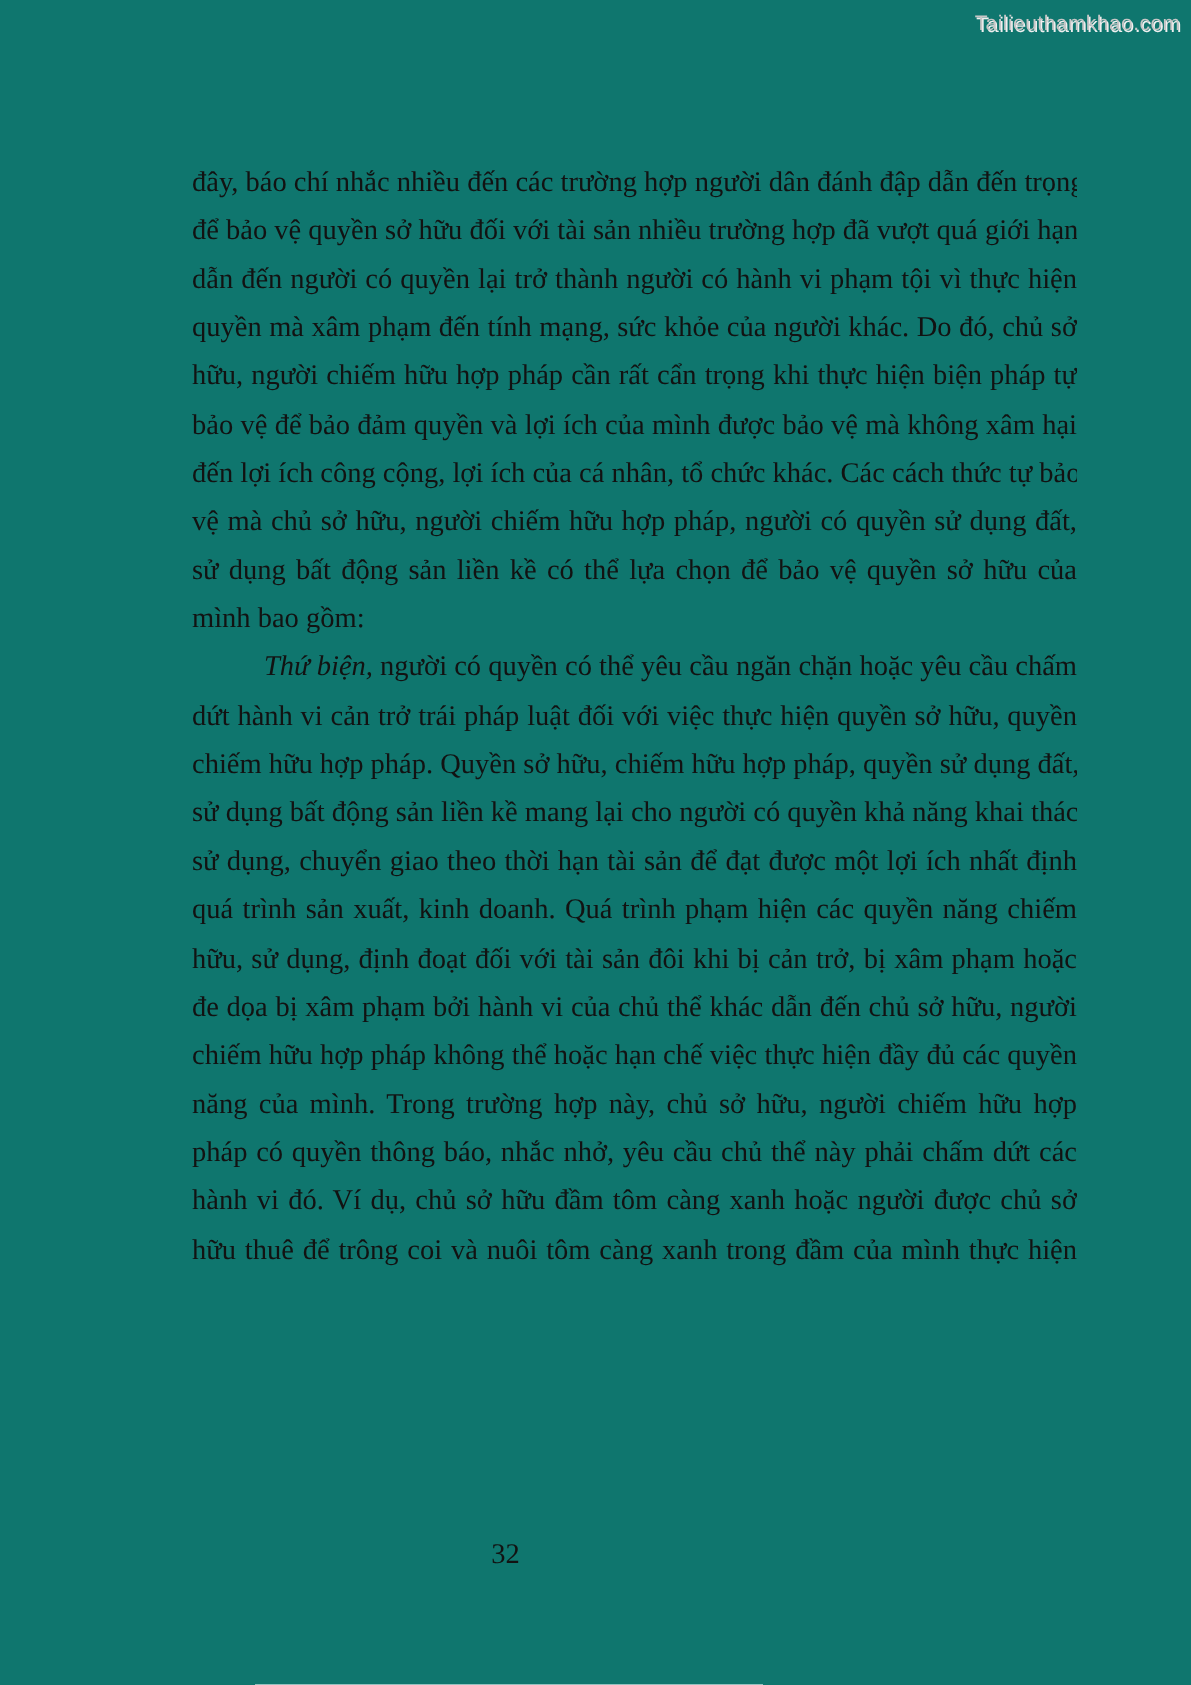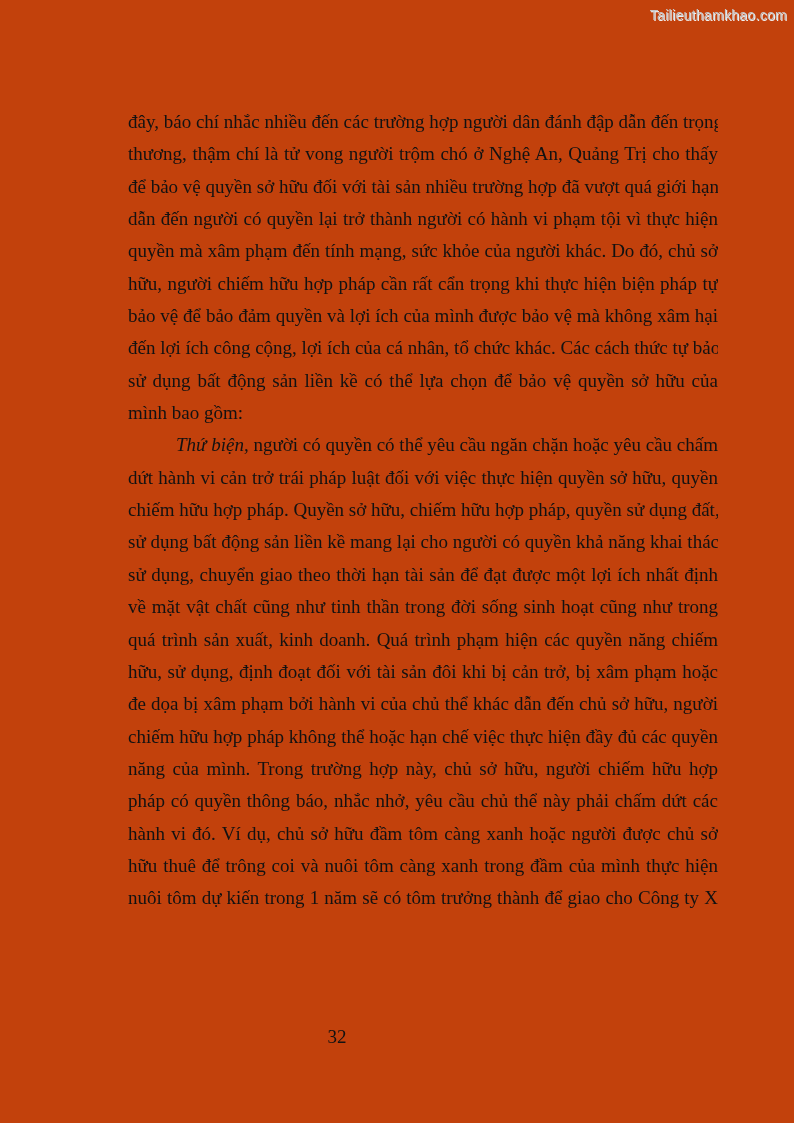--- a/index.html
+++ b/index.html
@@ -4,21 +4,21 @@
 <style>
   html, body {
     margin: 0;
     padding: 0;
     background: #ffffff;
   }
   .page {
     position: relative;
     width: 794px;
     height: 1123px;
-    background: #c2410c;
+    background: #0f766e;
     overflow: hidden;
     font-family: "Liberation Serif", "DejaVu Serif", serif;
   }
   .watermark {
     position: absolute;
     top: 7px;
     right: 7px;
     font-family: "Liberation Sans", "DejaVu Sans", sans-serif;
     font-size: 14px;
     letter-spacing: 0.3px;
@@ -63,40 +63,38 @@
   }
 </style>
 </head>
 <body>
 
 <div class="page">
   <div class="watermark">Tailieuthamkhao.com</div>
 
   <div class="doc-body">
       <div class="text-line">đây, báo chí nhắc nhiều đến các trường hợp người dân đánh đập dẫn đến trọng</div>
-      <div class="text-line">thương, thậm chí là tử vong người trộm chó ở Nghệ An, Quảng Trị cho thấy</div>
       <div class="text-line">để bảo vệ quyền sở hữu đối với tài sản nhiều trường hợp đã vượt quá giới hạn</div>
       <div class="text-line">dẫn đến người có quyền lại trở thành người có hành vi phạm tội vì thực hiện</div>
       <div class="text-line">quyền mà xâm phạm đến tính mạng, sức khỏe của người khác. Do đó, chủ sở</div>
       <div class="text-line">hữu, người chiếm hữu hợp pháp cần rất cẩn trọng khi thực hiện biện pháp tự</div>
       <div class="text-line">bảo vệ để bảo đảm quyền và lợi ích của mình được bảo vệ mà không xâm hại</div>
       <div class="text-line">đến lợi ích công cộng, lợi ích của cá nhân, tổ chức khác. Các cách thức tự bảo</div>
+      <div class="text-line">vệ mà chủ sở hữu, người chiếm hữu hợp pháp, người có quyền sử dụng đất,</div>
       <div class="text-line">sử dụng bất động sản liền kề có thể lựa chọn để bảo vệ quyền sở hữu của</div>
       <div class="text-line no-justify">mình bao gồm:</div>
       <div class="text-line indent"><span class="italic-lead">Thứ biện,</span> người có quyền có thể yêu cầu ngăn chặn hoặc yêu cầu chấm</div>
       <div class="text-line">dứt hành vi cản trở trái pháp luật đối với việc thực hiện quyền sở hữu, quyền</div>
       <div class="text-line">chiếm hữu hợp pháp. Quyền sở hữu, chiếm hữu hợp pháp, quyền sử dụng đất,</div>
       <div class="text-line">sử dụng bất động sản liền kề mang lại cho người có quyền khả năng khai thác,</div>
       <div class="text-line">sử dụng, chuyển giao theo thời hạn tài sản để đạt được một lợi ích nhất định</div>
-      <div class="text-line">về mặt vật chất cũng như tinh thần trong đời sống sinh hoạt cũng như trong</div>
       <div class="text-line">quá trình sản xuất, kinh doanh. Quá trình phạm hiện các quyền năng chiếm</div>
       <div class="text-line">hữu, sử dụng, định đoạt đối với tài sản đôi khi bị cản trở, bị xâm phạm hoặc</div>
       <div class="text-line">đe dọa bị xâm phạm bởi hành vi của chủ thể khác dẫn đến chủ sở hữu, người</div>
       <div class="text-line">chiếm hữu hợp pháp không thể hoặc hạn chế việc thực hiện đầy đủ các quyền</div>
       <div class="text-line">năng của mình. Trong trường hợp này, chủ sở hữu, người chiếm hữu hợp</div>
       <div class="text-line">pháp có quyền thông báo, nhắc nhở, yêu cầu chủ thể này phải chấm dứt các</div>
       <div class="text-line">hành vi đó. Ví dụ, chủ sở hữu đầm tôm càng xanh hoặc người được chủ sở</div>
       <div class="text-line">hữu thuê để trông coi và nuôi tôm càng xanh trong đầm của mình thực hiện</div>
-      <div class="text-line">nuôi tôm dự kiến trong 1 năm sẽ có tôm trưởng thành để giao cho Công ty X</div>
     </div>
 
   <div class="page-number">32</div>
 </div>
 
 </body></html>

